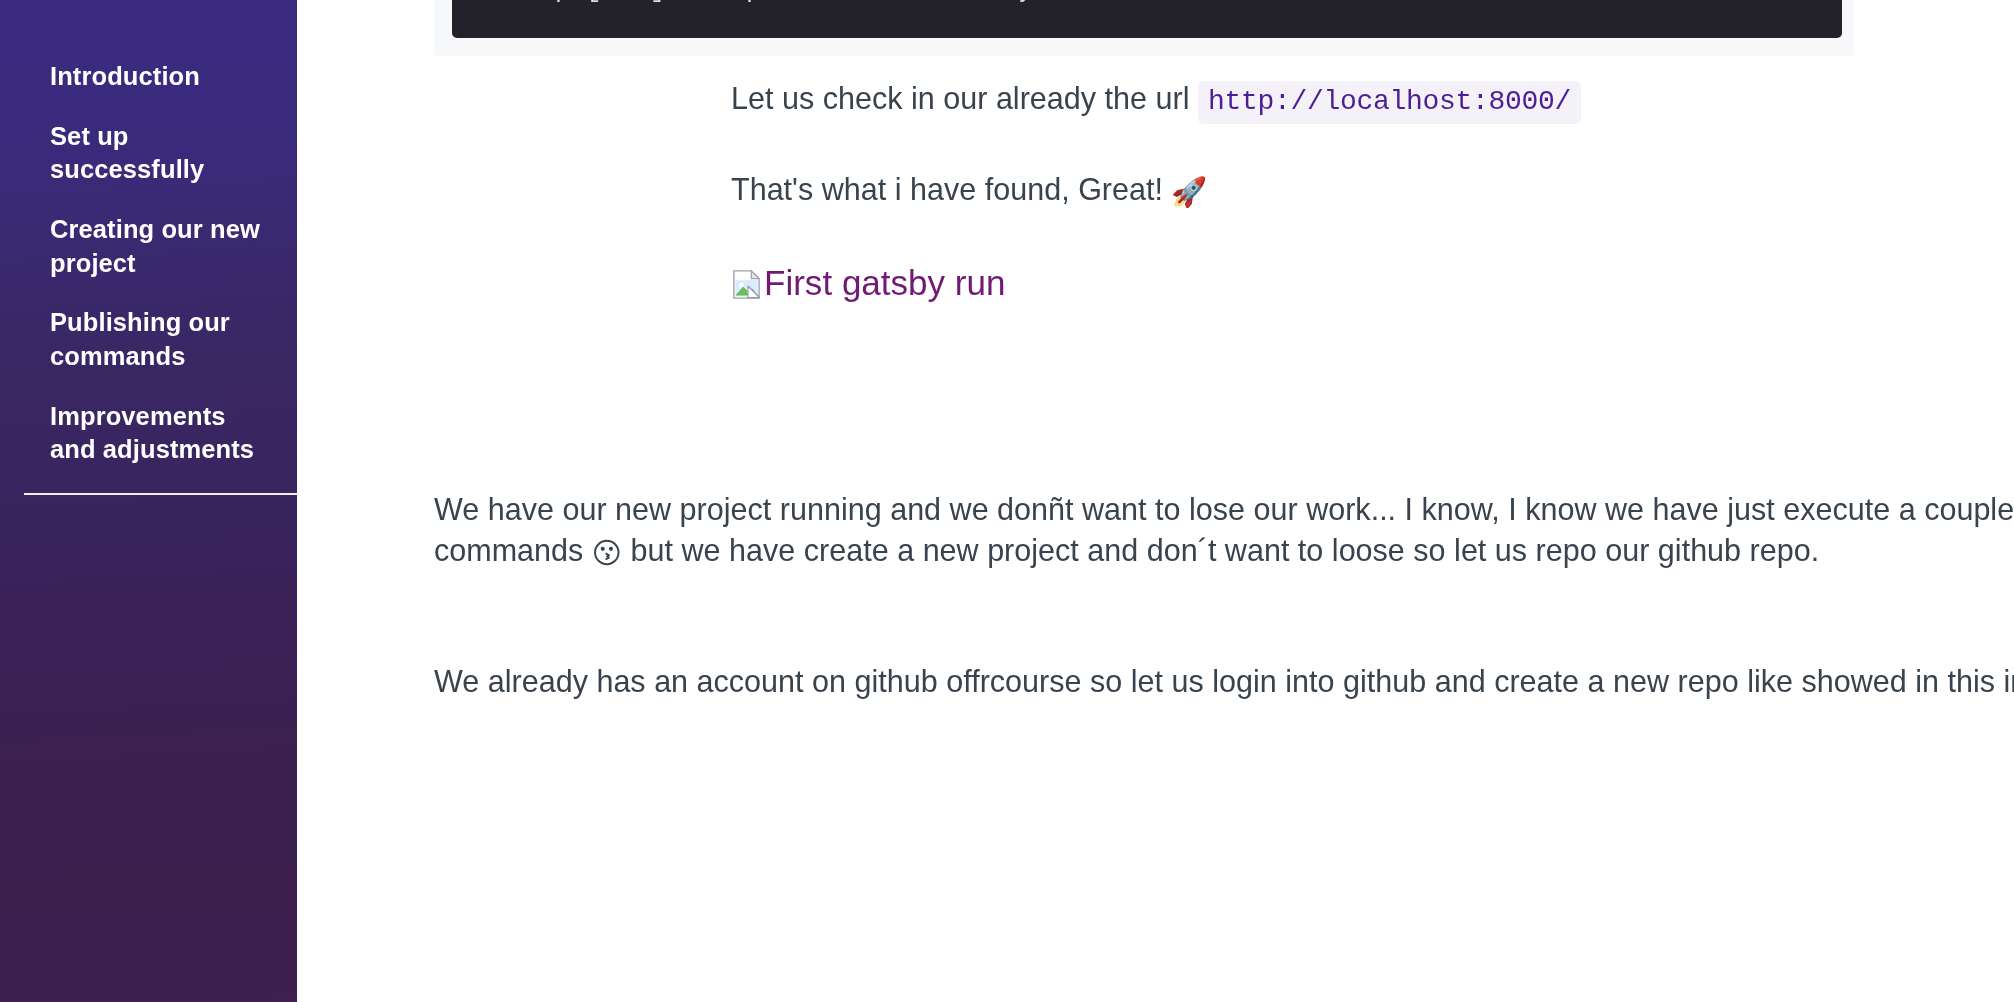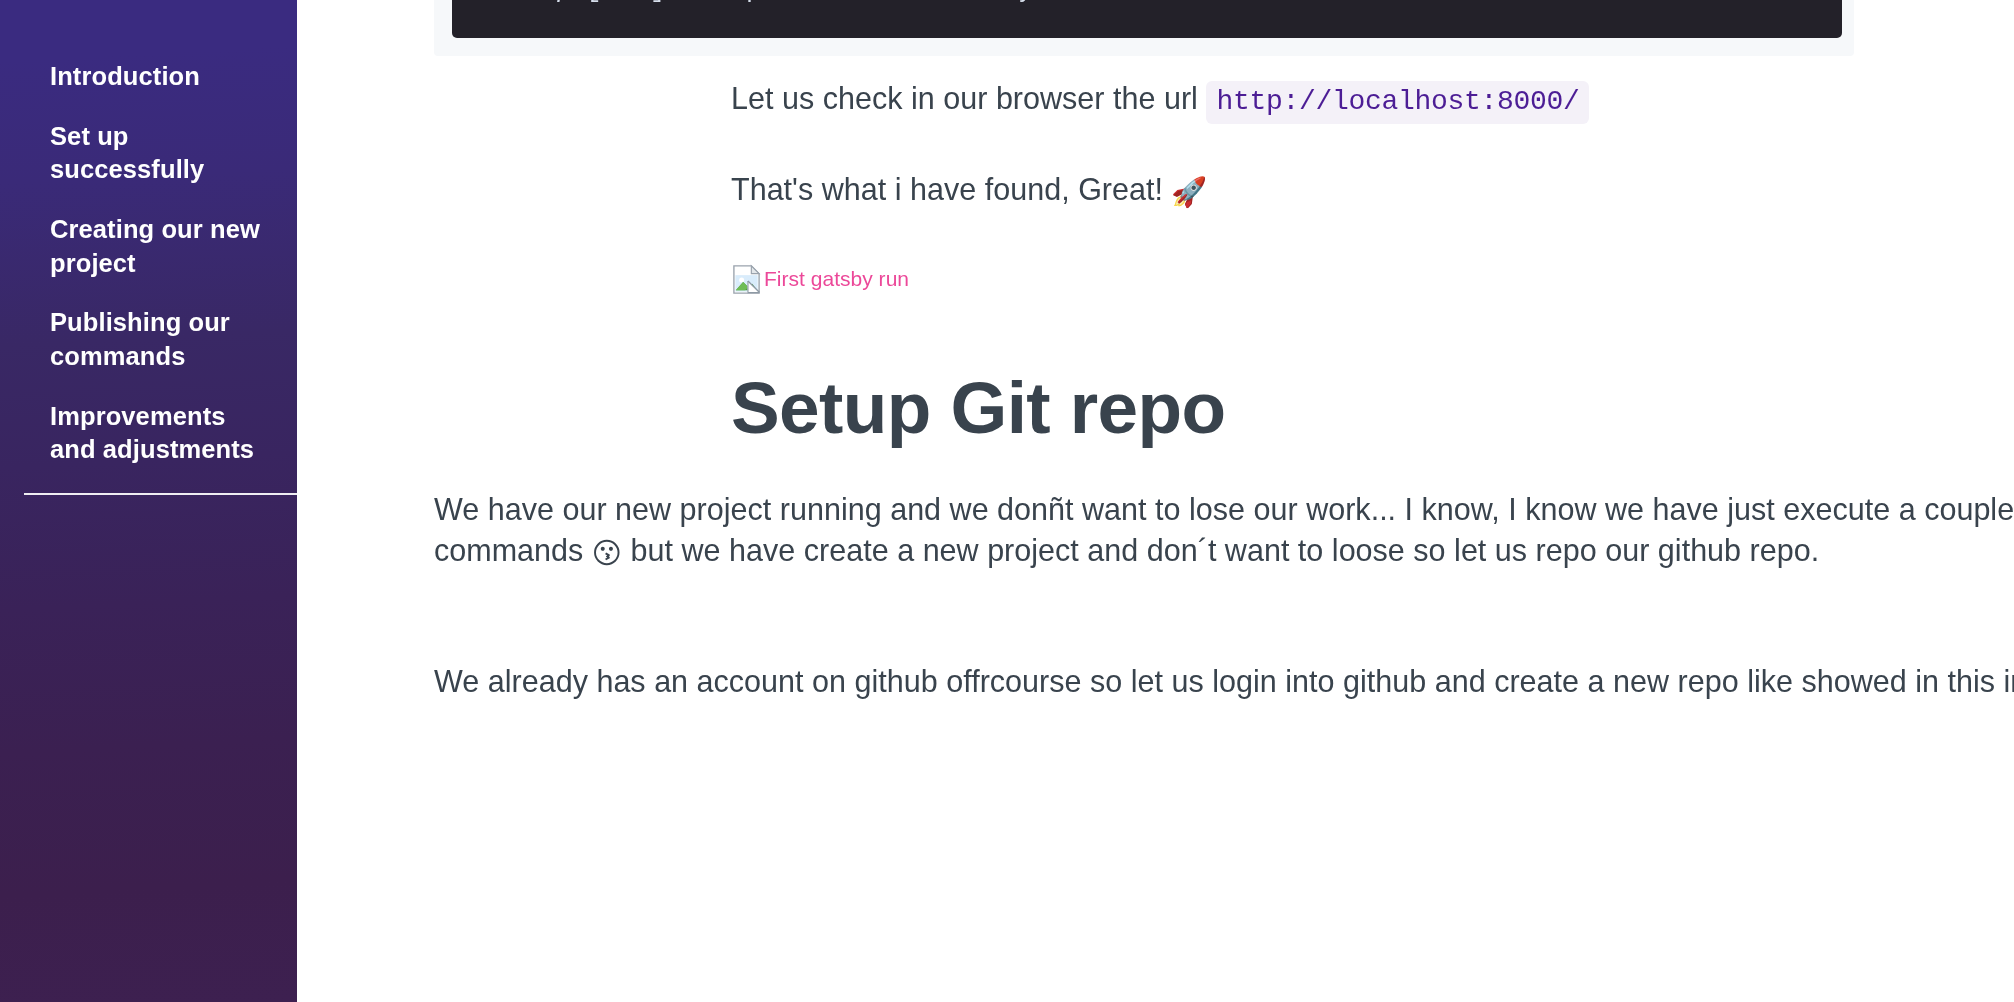--- a/index.html
+++ b/index.html
@@ -147,22 +147,22 @@
   .broken-img-icon {
     width: 31px;
     height: 31px;
     display: inline-block;
     position: relative;
     flex: none;
     margin-right: 2px;
     margin-top: 2px;
   }
   .broken-img-alt {
-    color: #ec4899;
-    font-size: 21px;
+    color: #701a75;
+    font-size: 35px;
     line-height: 1.2;
     letter-spacing: 0.02px;
   }
 
   
   .heading {
     position: absolute;
     top: 368px;
     left: 434px;
     color: #39434d;
@@ -200,41 +200,40 @@
     </ul>
     <hr class="nav-divider">
   </nav>
 
   <main id="main">
 
     <div class="codeblock-wrap">
       <pre class="codeblock">info ƒ [wdm]: Compiled successfully.</pre>
     </div>
 
-    <p class="para para-url left-abs"><span>Let us check in our browser the url </span><code class="inline-code">http://localhost:8000/</code></p>
+    <p class="para para-url left-abs"><span>Let us check in our already the url </span><code class="inline-code">http://localhost:8000/</code></p>
 
     <p class="para para-found left-abs"><span>That's what i have found, Great! </span><span class="emoji">🚀</span></p>
 
     <div class="broken-img-row">
       <span class="broken-img-icon">
         <svg width="31" height="31" viewBox="0 0 32 32" xmlns="http://www.w3.org/2000/svg">
           <path d="M3 2 L21 2 L29 10 L29 30 L3 30 Z" fill="#ffffff" stroke="#9aa3ad" stroke-width="1.4"></path>
           <path d="M21 2 L21 10 L29 10 Z" fill="#e3e7ea" stroke="#9aa3ad" stroke-width="1.2"></path>
           <rect x="4.5" y="11.5" width="23" height="17" fill="#d9ecfb"></rect>
           <circle cx="11" cy="16.5" r="2.6" fill="#ffffff"></circle>
           <path d="M5 27 L12.5 18.5 L18 24 L22 20.5 L27 27 Z" fill="#4c9a3f"></path>
           <path d="M5 27 L12.5 18.5 L18 24 L14.5 27 Z" fill="#6fbd55"></path>
           <path d="M17 17 L30 30 L17 30 Z" fill="#ffffff"></path>
           <path d="M17.5 17.5 L29.5 29.5" stroke="#8e9aa5" stroke-width="1.4" fill="none"></path>
           <path d="M17.5 17.5 L17.5 29.5 L29.5 29.5" stroke="#8e9aa5" stroke-width="1.2" fill="none"></path>
         </svg>
       </span>
       <span class="broken-img-alt">First gatsby run</span>
     </div>
 
-    <h1 class="heading">Setup Git repo</h1>
 
     <p class="para para-body1"><span>We have our new project running and we donñt want to lose our work... I know, I know we have just execute a couple of commands </span><span class="emoji">😗</span><span> but we have create a new project and don´t want to loose so let us repo our github repo.</span></p>
 
     <p class="para para-body2">We already has an account on github offrcourse so let us login into github and create a new repo like showed in this image</p>
 
   </main>
 </div>
 
 </body></html>

